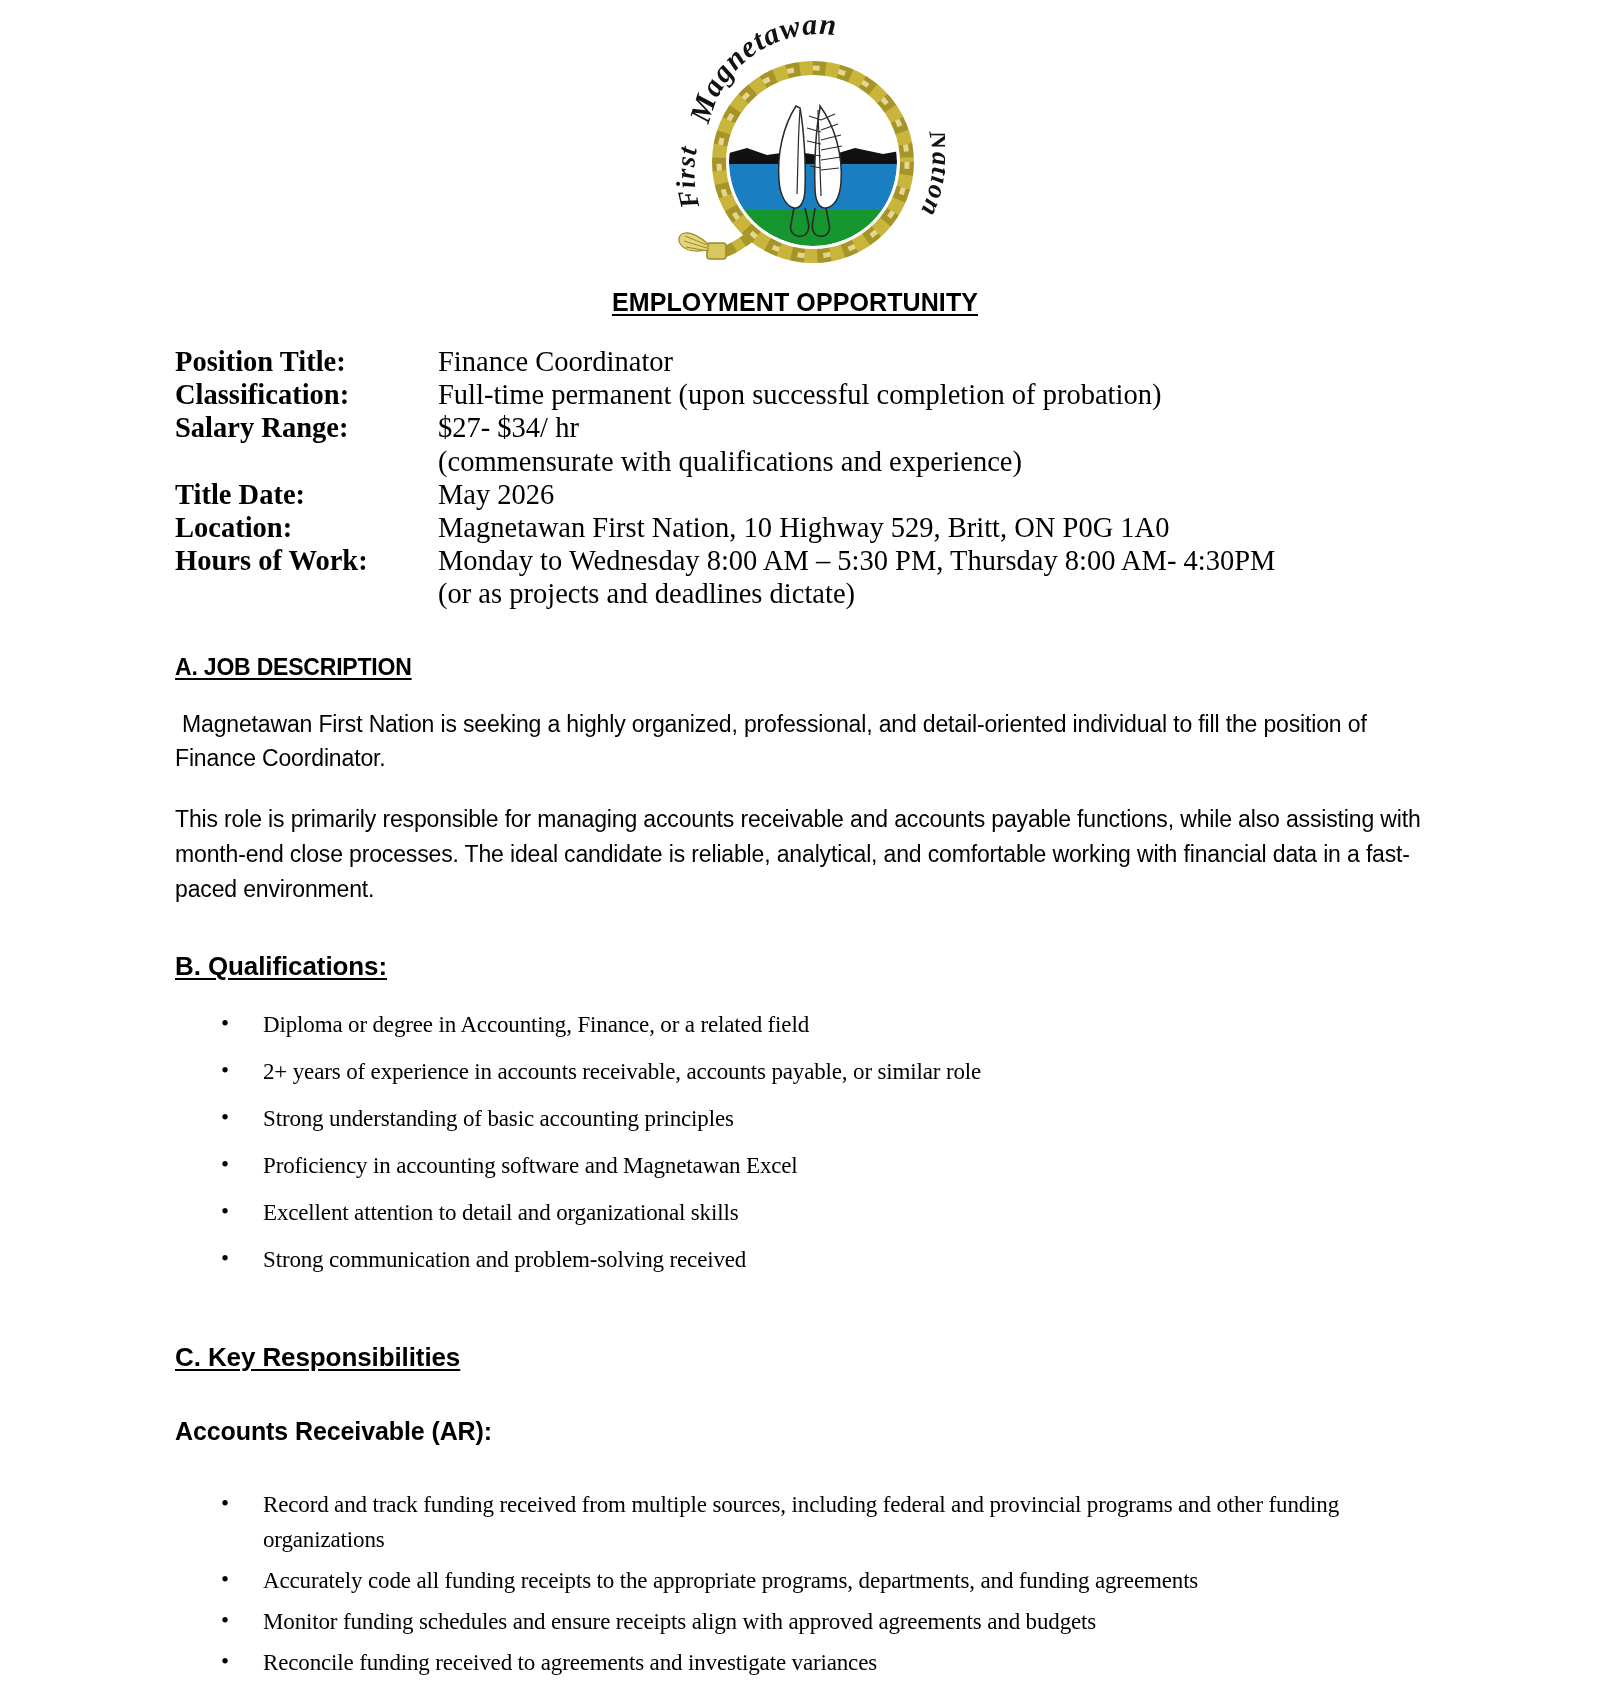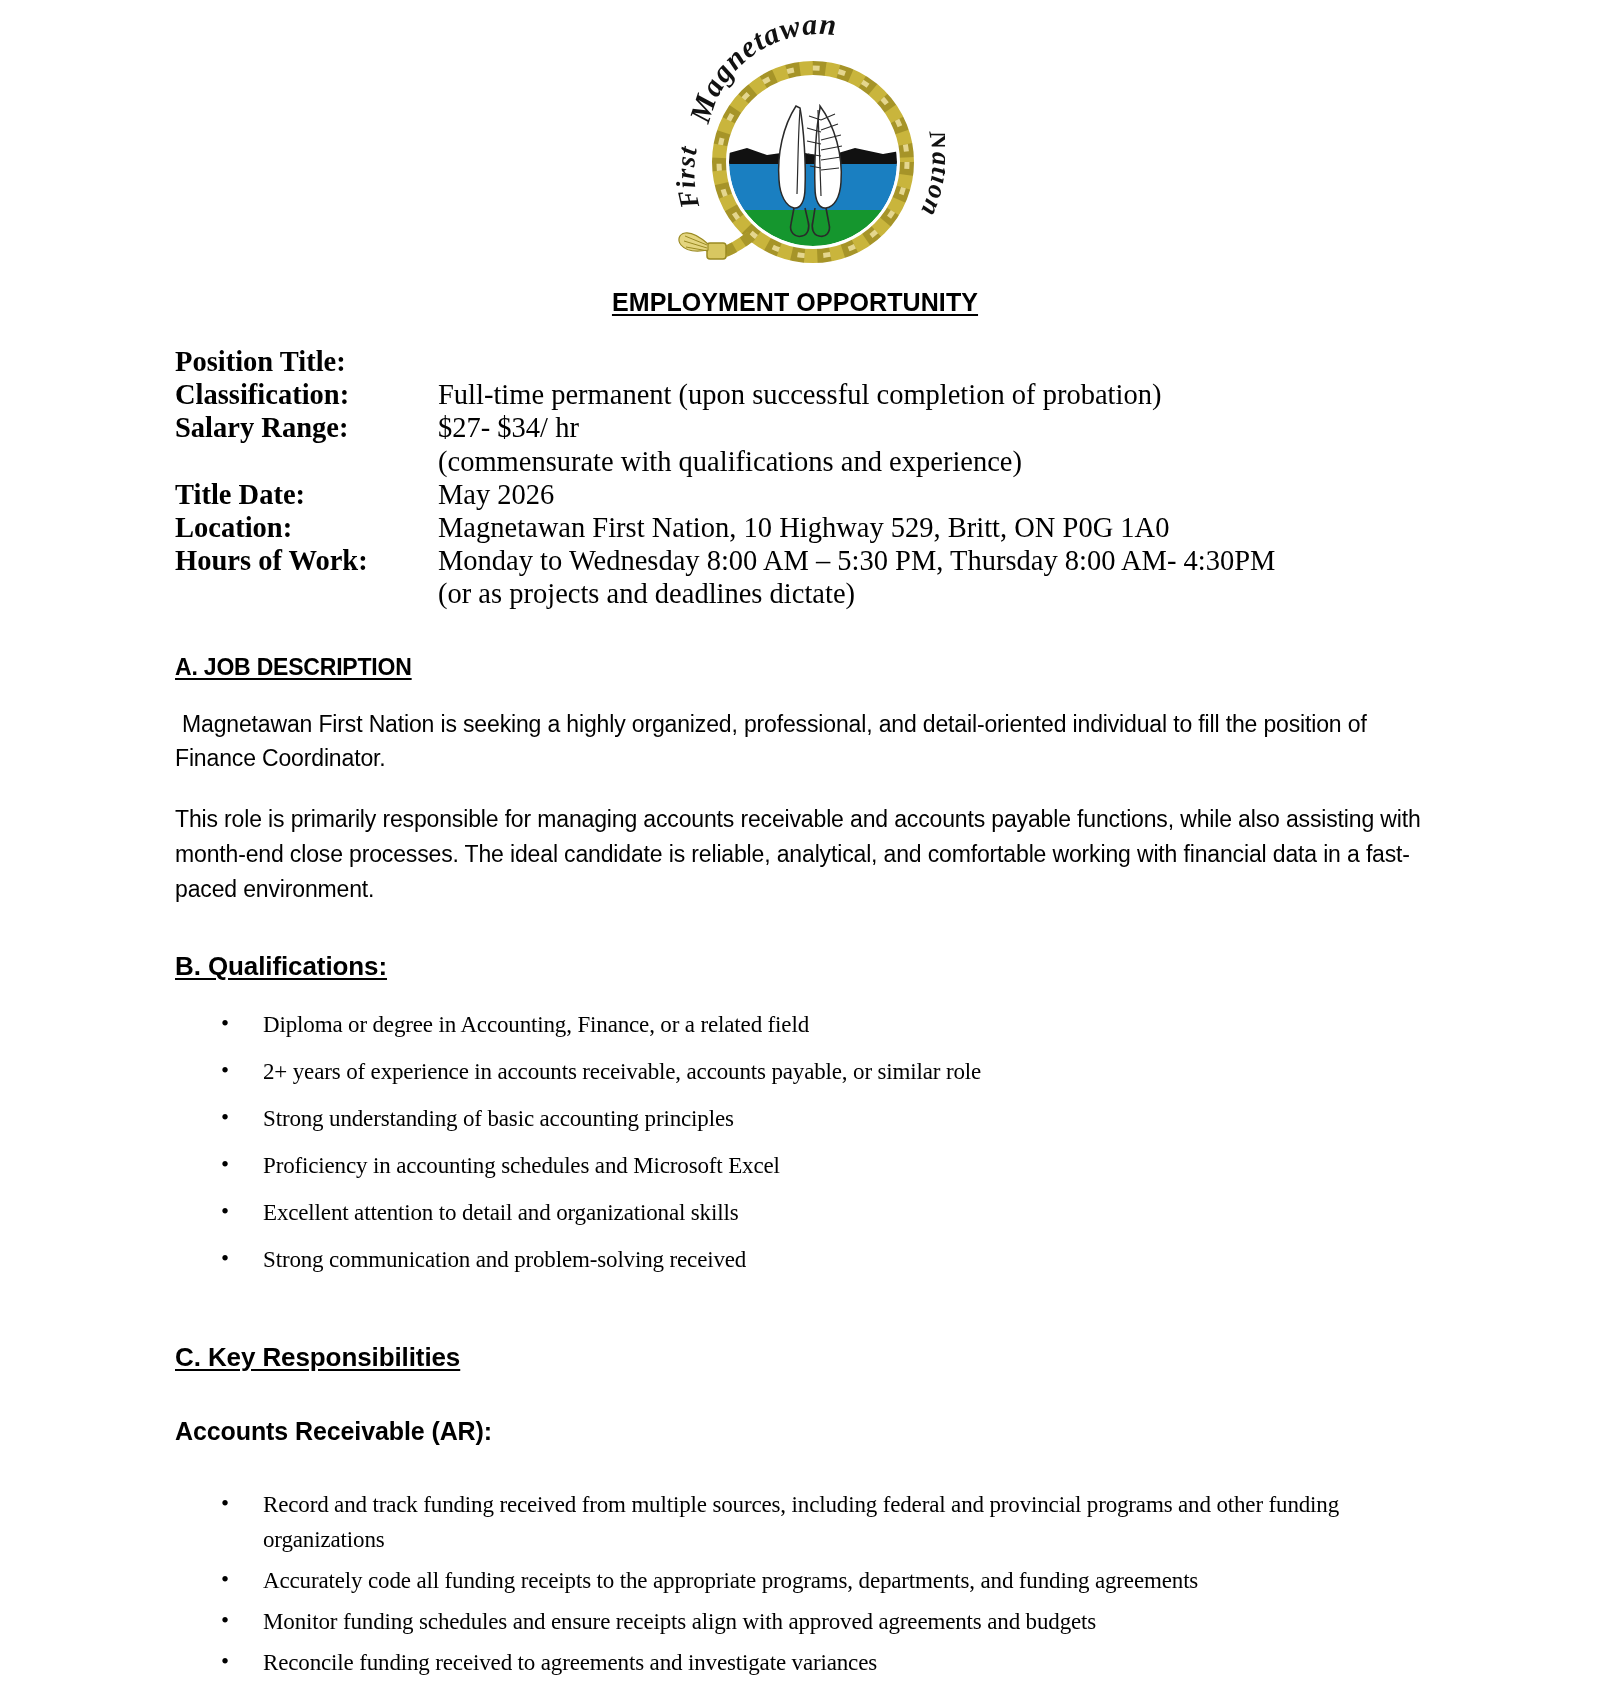--- a/index.html
+++ b/index.html
@@ -214,20 +214,21 @@
       </text>
     </svg>
   </div>
 
   <div class="doc-title">EMPLOYMENT OPPORTUNITY</div>
 
   <div class="details">
 
     <div class="row">
       <div class="lbl">Position Title:</div>
+      <div class="val">Finance Coordinator</div>
     </div>
 
     <div class="row">
       <div class="lbl">Classification:</div>
       <div class="val">Full-time permanent (upon successful completion of probation)</div>
     </div>
 
     <div class="row">
       <div class="lbl">Salary Range:</div>
       <div class="val">$27- $34/ hr</div>
@@ -253,21 +254,21 @@
 
   <div><span class="sec-h sec-a">A. JOB DESCRIPTION</span></div>
   <div class="body-p first">Magnetawan First Nation is seeking a highly organized, professional, and detail-oriented individual to fill the position of Finance Coordinator.</div>
   <div class="body-p">This role is primarily responsible for managing accounts receivable and accounts payable functions, while also assisting with month-end close processes. The ideal candidate is reliable, analytical, and comfortable working with financial data in a fast-paced environment.</div>
 
   <div><span class="sec-h sec-b">B. Qualifications:</span></div>
   <ul class="blist qual">
     <li>Diploma or degree in Accounting, Finance, or a related field</li>
     <li>2+ years of experience in accounts receivable, accounts payable, or similar role</li>
     <li>Strong understanding of basic accounting principles</li>
-    <li>Proficiency in accounting schedules and Microsoft Excel</li>
+    <li>Proficiency in accounting software and Magnetawan Excel</li>
     <li>Excellent attention to detail and organizational skills</li>
     <li>Strong communication and problem-solving received</li>
   </ul>
 
   <div><span class="sec-h sec-c">C.  Key Responsibilities</span></div>
   <div class="subhead">Accounts Receivable (AR):</div>
   <ul class="blist resp">
     <li>Record and track funding received from multiple sources, including federal and provincial programs and other funding organizations</li>
     <li>Accurately code all funding receipts to the appropriate programs, departments, and funding agreements</li>
     <li>Monitor funding schedules and ensure receipts align with approved agreements and budgets</li>

